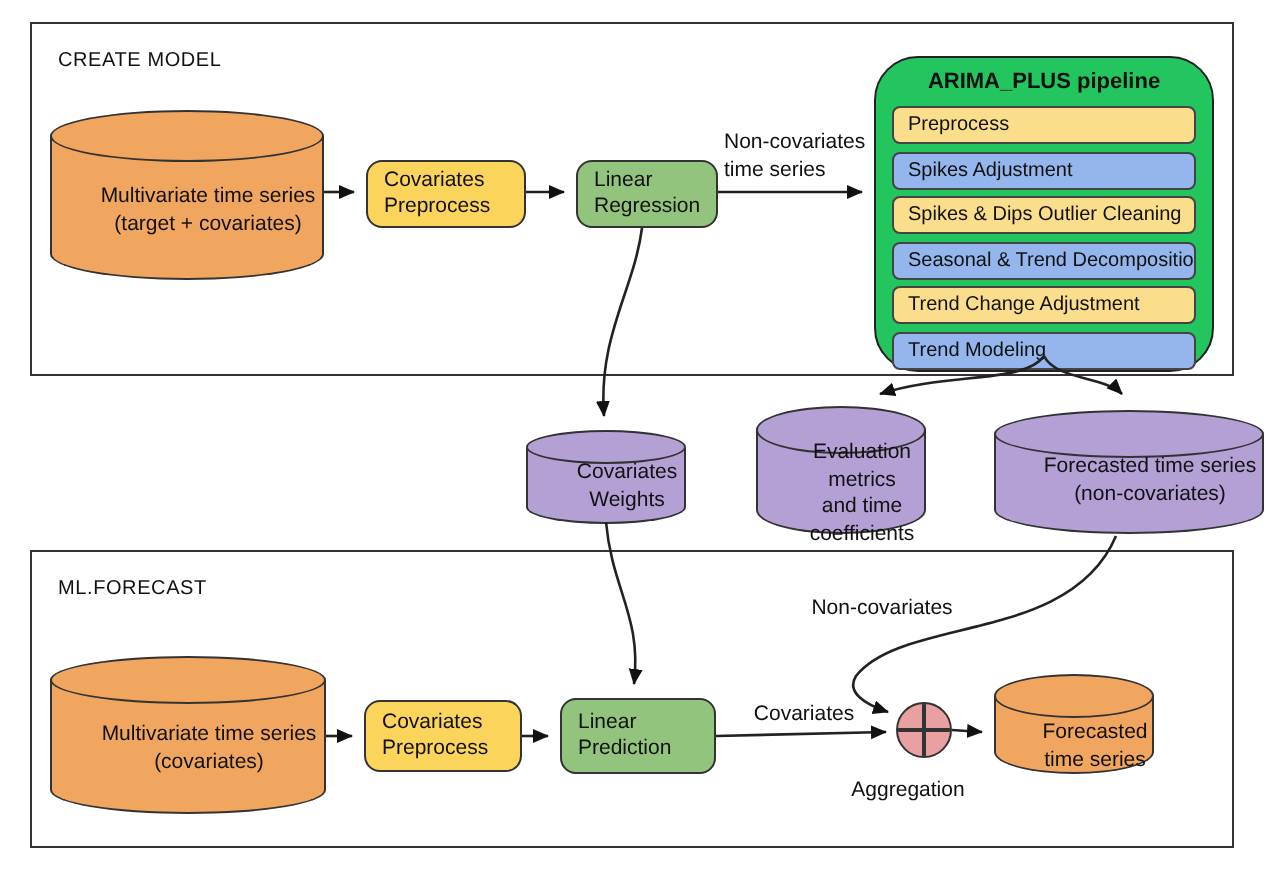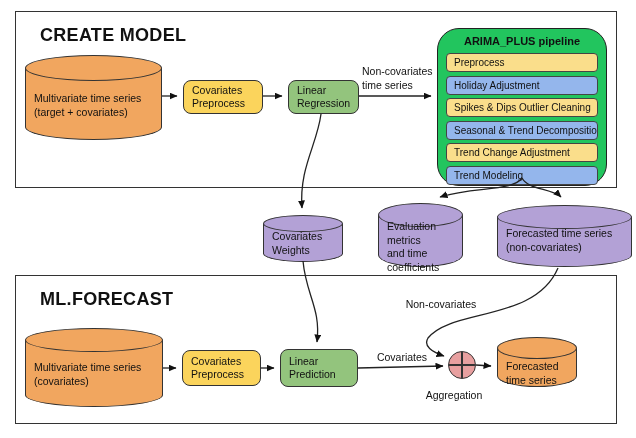--- a/index.html
+++ b/index.html
@@ -6,22 +6,22 @@
   .canvas {
     position:relative; width:636px; height:438px;
     font-family:"Liberation Sans", sans-serif;
     color:#111; background:#fff; overflow:hidden;
   }
   .frame {
     position:absolute; border:1.5px solid #333; background:transparent;
     box-sizing:border-box;
   }
   .frame-title {
-    position:absolute; left:24px; top:13px;
-    font-size:18px; font-weight:bold; letter-spacing:.3px;
+    position:absolute; left:13px; top:13px;
+    font-size:10px; font-weight:normal; letter-spacing:.3px;
   }
   
   .node {
     position:absolute; box-sizing:border-box;
     border:1.5px solid #333; border-radius:8px;
     font-size:10.5px; line-height:13px;
     display:flex; flex-direction:column; justify-content:center;
     padding:3px 6px 3px 8px; z-index:3;
   }
   .node span { display:block; }
@@ -36,22 +36,22 @@
   }
   .cyl .cyl-body {
     position:absolute; left:0; right:0; top:var(--ry); bottom:0;
     border:1.5px solid #333; border-top:none; box-sizing:border-box;
     border-radius:0 0 50% 50% / 0 0 var(--ry) var(--ry);
     background:var(--fill); z-index:1;
   }
   .cyl.orange { --fill:var(--c-orange,#F1A65F); }
   .cyl.purple { --fill:var(--c-purple,#B3A1D6); }
   .cyl .cyl-text {
-    position:absolute; left:0; right:0; z-index:4;
-    font-size:10.5px; line-height:13.5px; padding-left:9px;
+    position:absolute; left:12px; right:0; z-index:4;
+    font-size:10.5px; line-height:13.5px; padding-left:9px;text-align:center;
   }
   .cyl .cyl-text span { display:block; }
   
   .pipeline {
     position:absolute; left:437px; top:28px; width:170px; height:158px;
     border:1.5px solid #222; border-radius:22px; background:#22c55e;
     box-sizing:border-box; z-index:3;
   }
   .pipeline-title {
     position:absolute; left:0; right:0; top:6px; text-align:center;
@@ -123,21 +123,21 @@
 
   <div class="lbl" style="left:362px; top:65px;">
     <span>Non-covariates</span>
     <span>time series</span>
   </div>
 
   <div class="pipeline">
     <div class="pipeline-title">ARIMA_PLUS pipeline</div>
     <div class="pipeline-steps">
       <div class="step s-yellow">Preprocess</div>
-      <div class="step s-blue">Holiday Adjustment</div>
+      <div class="step s-blue">Spikes Adjustment</div>
       <div class="step s-yellow">Spikes &amp; Dips Outlier Cleaning</div>
       <div class="step s-blue">Seasonal &amp; Trend Decomposition</div>
       <div class="step s-yellow">Trend Change Adjustment</div>
       <div class="step s-blue">Trend Modeling</div>
     </div>
   </div>
 
   <div class="cyl purple" style="left:263px; top:215px; width:80px; height:47px; --ry:8.5px;">
     <div class="cyl-body"></div>
     <div class="cyl-top"></div>

